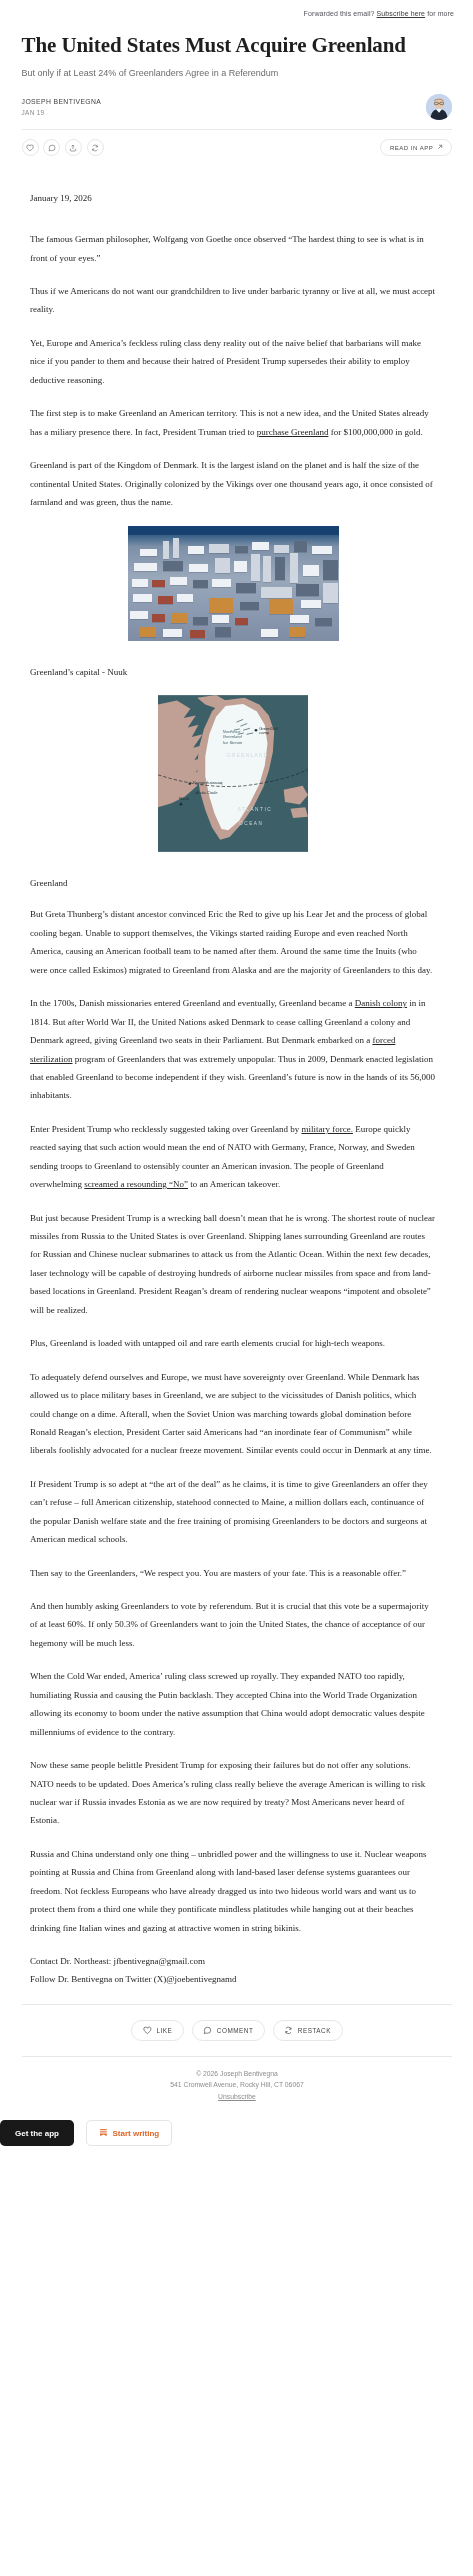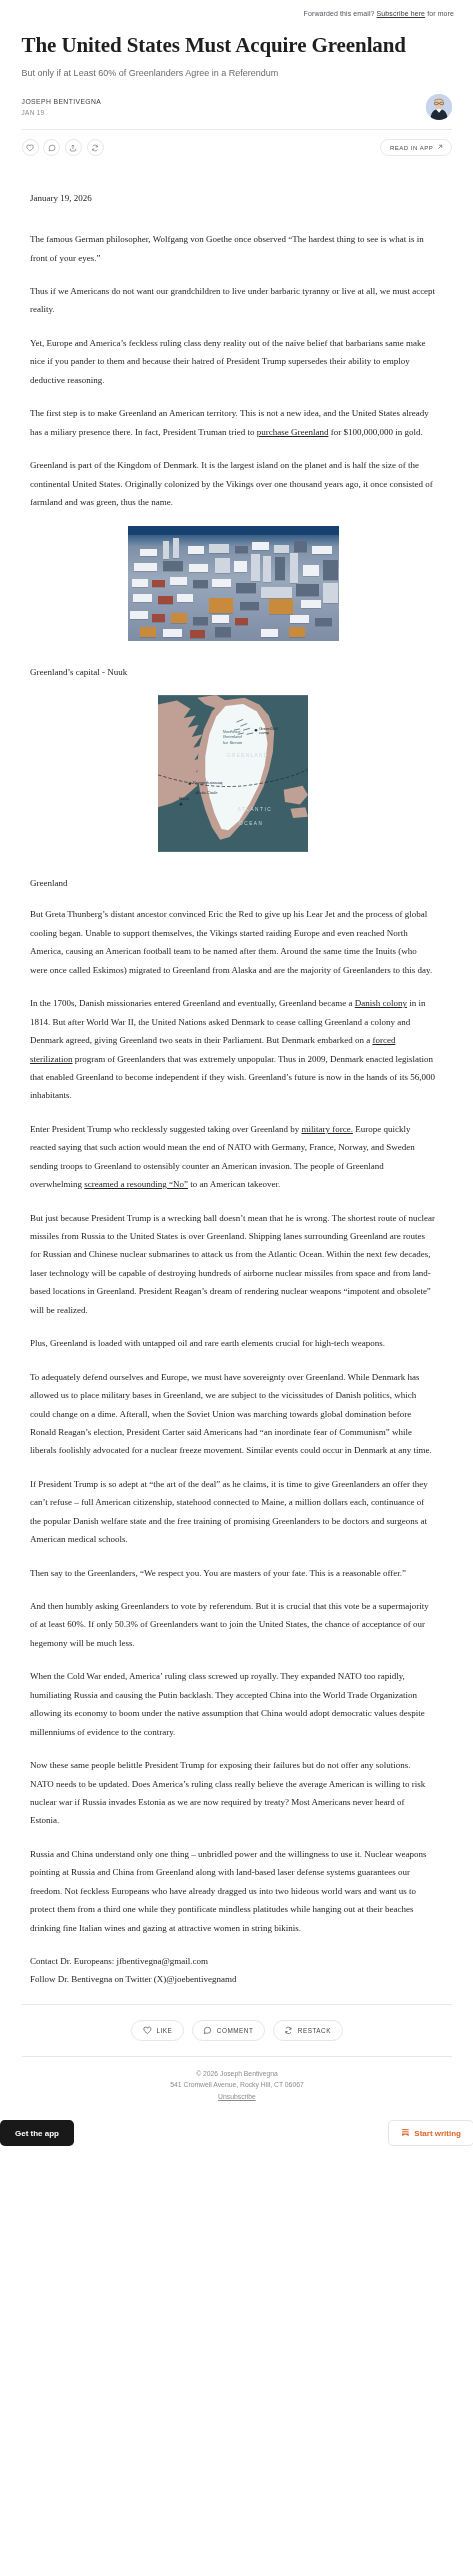--- a/index.html
+++ b/index.html
@@ -226,22 +226,22 @@
     font-size: 6.8px;
     color: #8d8d8d;
     line-height: 1.7;
   }
   .footer a {
     color: #8d8d8d;
     text-decoration: underline;
   }
   .footer-buttons {
     display: flex;
-    justify-content: space-between;
-    gap: 2px;
+    justify-content: flex-start;
+    gap: 12px;
     padding: 5.4px 0 17.6px 0;
   }
   .btn-dark {
     background: #191919;
     color: #ffffff;
     border-radius: 4.7px;
     padding: 6.8px 15px;
     font-size: 8px;
     font-weight: 700;
     cursor: pointer;
@@ -267,21 +267,21 @@
 <div class="page">
 
   <div class="forwarded-bar">
     <span>Forwarded this email?</span>
     <a href="#">Subscribe here</a>
     <span>for more</span>
   </div>
 
   <div class="header">
     <h1 class="post-title">The United States Must Acquire Greenland</h1>
-    <div class="post-subtitle">But only if at Least 60% of Greenlanders Agree in a Referendum</div>
+    <div class="post-subtitle">But only if at Least 24% of Greenlanders Agree in a Referendum</div>
 
     <div class="byline-row">
       <div class="byline-left">
         <div class="author-name">JOSEPH BENTIVEGNA</div>
         <div class="post-date">JAN 19</div>
       </div>
       <div class="avatar">
         <svg width="26" height="26" viewBox="0 0 38 38" aria-hidden="true">
           <rect width="38" height="38" fill="#c6d4ec"></rect>
           <ellipse cx="19" cy="13.5" rx="7.2" ry="8" fill="#e7c7a8"></ellipse>
@@ -344,21 +344,21 @@
       </span>
     </div>
   </div>
 
   <div class="article">
 
     <p class="dateline">January 19, 2026</p>
 
     <p>The famous German philosopher, Wolfgang von Goethe once observed “The hardest thing to see is what is in front of your eyes.”</p>
     <p>Thus if we Americans do not want our grandchildren to live under barbaric tyranny or live at all, we must accept reality.</p>
-    <p>Yet, Europe and America’s feckless ruling class deny reality out of the naïve belief that barbarians same make nice if you pander to them and because their hatred of President Trump supersedes their ability to employ deductive reasoning.</p>
+    <p>Yet, Europe and America’s feckless ruling class deny reality out of the naïve belief that barbarians will make nice if you pander to them and because their hatred of President Trump supersedes their ability to employ deductive reasoning.</p>
 
     <p>
       <span>The first step is to make Greenland an American territory. This is not a new idea, and the United States already has a miliary presence there. In fact, President Truman tried to </span><a href="#">purchase Greenland</a><span> for $100,000,000 in gold.</span>
     </p>
 
     <p>Greenland is part of the Kingdom of Denmark. It is the largest island on the planet and is half the size of the continental United States. Originally colonized by the Vikings over one thousand years ago, it once consisted of farmland and was green, thus the name.</p>
 
     <div class="figure">
       <div class="photo-nuuk">
         <div class="sea"></div>
@@ -477,21 +477,21 @@
     <p>Plus, Greenland is loaded with untapped oil and rare earth elements crucial for high-tech weapons.</p>
     <p>To adequately defend ourselves and Europe, we must have sovereignty over Greenland. While Denmark has allowed us to place military bases in Greenland, we are subject to the vicissitudes of Danish politics, which could change on a dime. Afterall, when the Soviet Union was marching towards global domination before Ronald Reagan’s election, President Carter said Americans had “an inordinate fear of Communism” while liberals foolishly advocated for a nuclear freeze movement. Similar events could occur in Denmark at any time.</p>
     <p>If President Trump is so adept at “the art of the deal” as he claims, it is time to give Greenlanders an offer they can’t refuse – full American citizenship, statehood connected to Maine, a million dollars each, continuance of the popular Danish welfare state and the free training of promising Greenlanders to be doctors and surgeons at American medical schools.</p>
     <p>Then say to the Greenlanders, “We respect you. You are masters of your fate. This is a reasonable offer.”</p>
     <p>And then humbly asking Greenlanders to vote by referendum. But it is crucial that this vote be a supermajority of at least 60%. If only 50.3% of Greenlanders want to join the United States, the chance of acceptance of our hegemony will be much less.</p>
     <p>When the Cold War ended, America’ ruling class screwed up royally. They expanded NATO too rapidly, humiliating Russia and causing the Putin backlash. They accepted China into the World Trade Organization allowing its economy to boom under the native assumption that China would adopt democratic values despite millenniums of evidence to the contrary.</p>
     <p>Now these same people belittle President Trump for exposing their failures but do not offer any solutions. NATO needs to be updated. Does America’s ruling class really believe the average American is willing to risk nuclear war if Russia invades Estonia as we are now required by treaty? Most Americans never heard of Estonia.</p>
     <p>Russia and China understand only one thing – unbridled power and the willingness to use it. Nuclear weapons pointing at Russia and China from Greenland along with land-based laser defense systems guarantees our freedom. Not feckless Europeans who have already dragged us into two hideous world wars and want us to protect them from a third one while they pontificate mindless platitudes while hanging out at their beaches drinking fine Italian wines and gazing at attractive women in string bikinis.</p>
 
     <p>
-      <span>Contact Dr. Europeans: jfbentivegna@gmail.com</span><br>
+      <span>Contact Dr. Northeast: jfbentivegna@gmail.com</span><br>
       <span>Follow Dr. Bentivegna on Twitter (X)@joebentivegnamd</span>
     </p>
 
   </div>
 
   <hr class="divider">
 
   <div class="bottom-actions">
     <div class="pill">
       <span>

